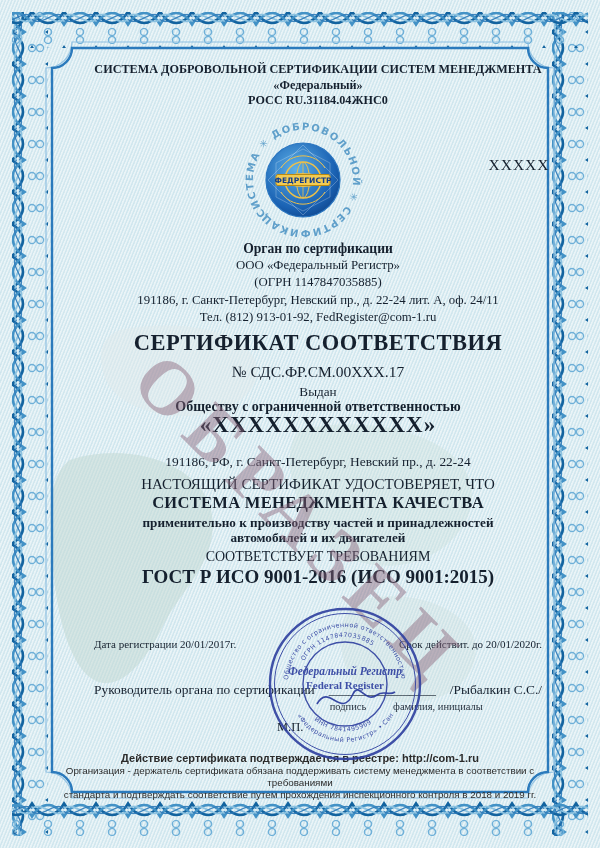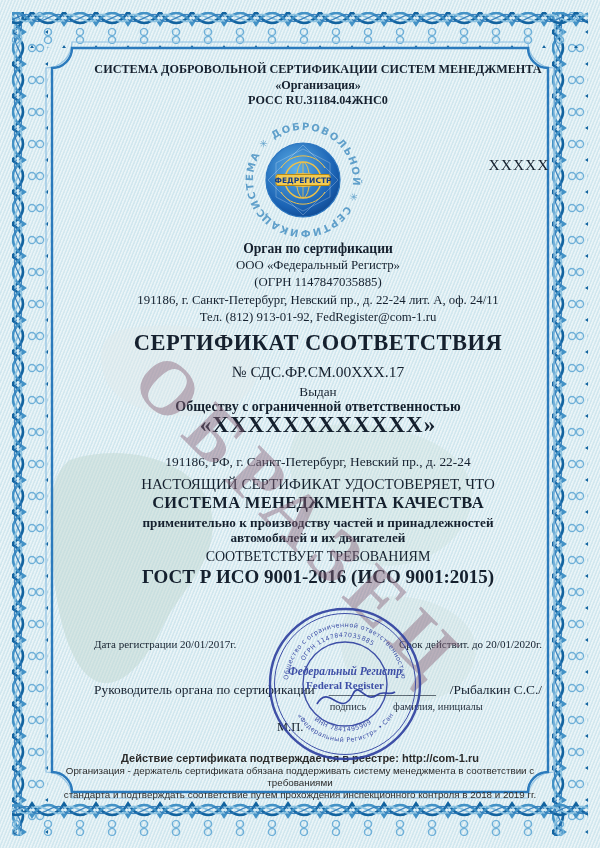--- a/index.html
+++ b/index.html
@@ -92,21 +92,21 @@
     <rect x="12" y="12" width="36" height="824" fill="url(#ropeV)"></rect>
     <rect x="552" y="12" width="36" height="824" fill="url(#ropeV)"></rect>
     <rect x="12" y="12" width="576" height="36" fill="url(#ropeH)"></rect>
     <rect x="12" y="800" width="576" height="36" fill="url(#ropeH)"></rect>
     <path d="M 72,42 H 528 A 26 26 0 0 0 554,68 V 772 A 26 26 0 0 0 528,798 H 72 A 26 26 0 0 0 46,772 V 68 A 26 26 0 0 0 72,42 Z" fill="none" stroke="#8fc0e2" stroke-width="1.2"></path>
     <path d="M 72,48 H 528 A 20 20 0 0 0 548,68 V 772 A 20 20 0 0 0 528,792 H 72 A 20 20 0 0 0 52,772 V 68 A 20 20 0 0 0 72,48 Z" fill="none" stroke="#2b7abc" stroke-width="2.4"></path>
   </svg>
 
   <div class="header-block">
     <div>СИСТЕМА ДОБРОВОЛЬНОЙ СЕРТИФИКАЦИИ СИСТЕМ МЕНЕДЖМЕНТА</div>
-    <div>«Организация»</div>
+    <div>«Федеральный»</div>
     <div>РОСС RU.31184.04ЖНС0</div>
   </div>
 
   <svg class="layer z4" style="left:241px;top:118px;" width="124" height="124" viewBox="0 0 124 124">
     <defs>
       <radialGradient id="lg" cx="40%" cy="35%" r="75%">
         <stop offset="0%" stop-color="#5db0e8"></stop>
         <stop offset="70%" stop-color="#1b63b4"></stop>
         <stop offset="100%" stop-color="#0d4187"></stop>
       </radialGradient>

